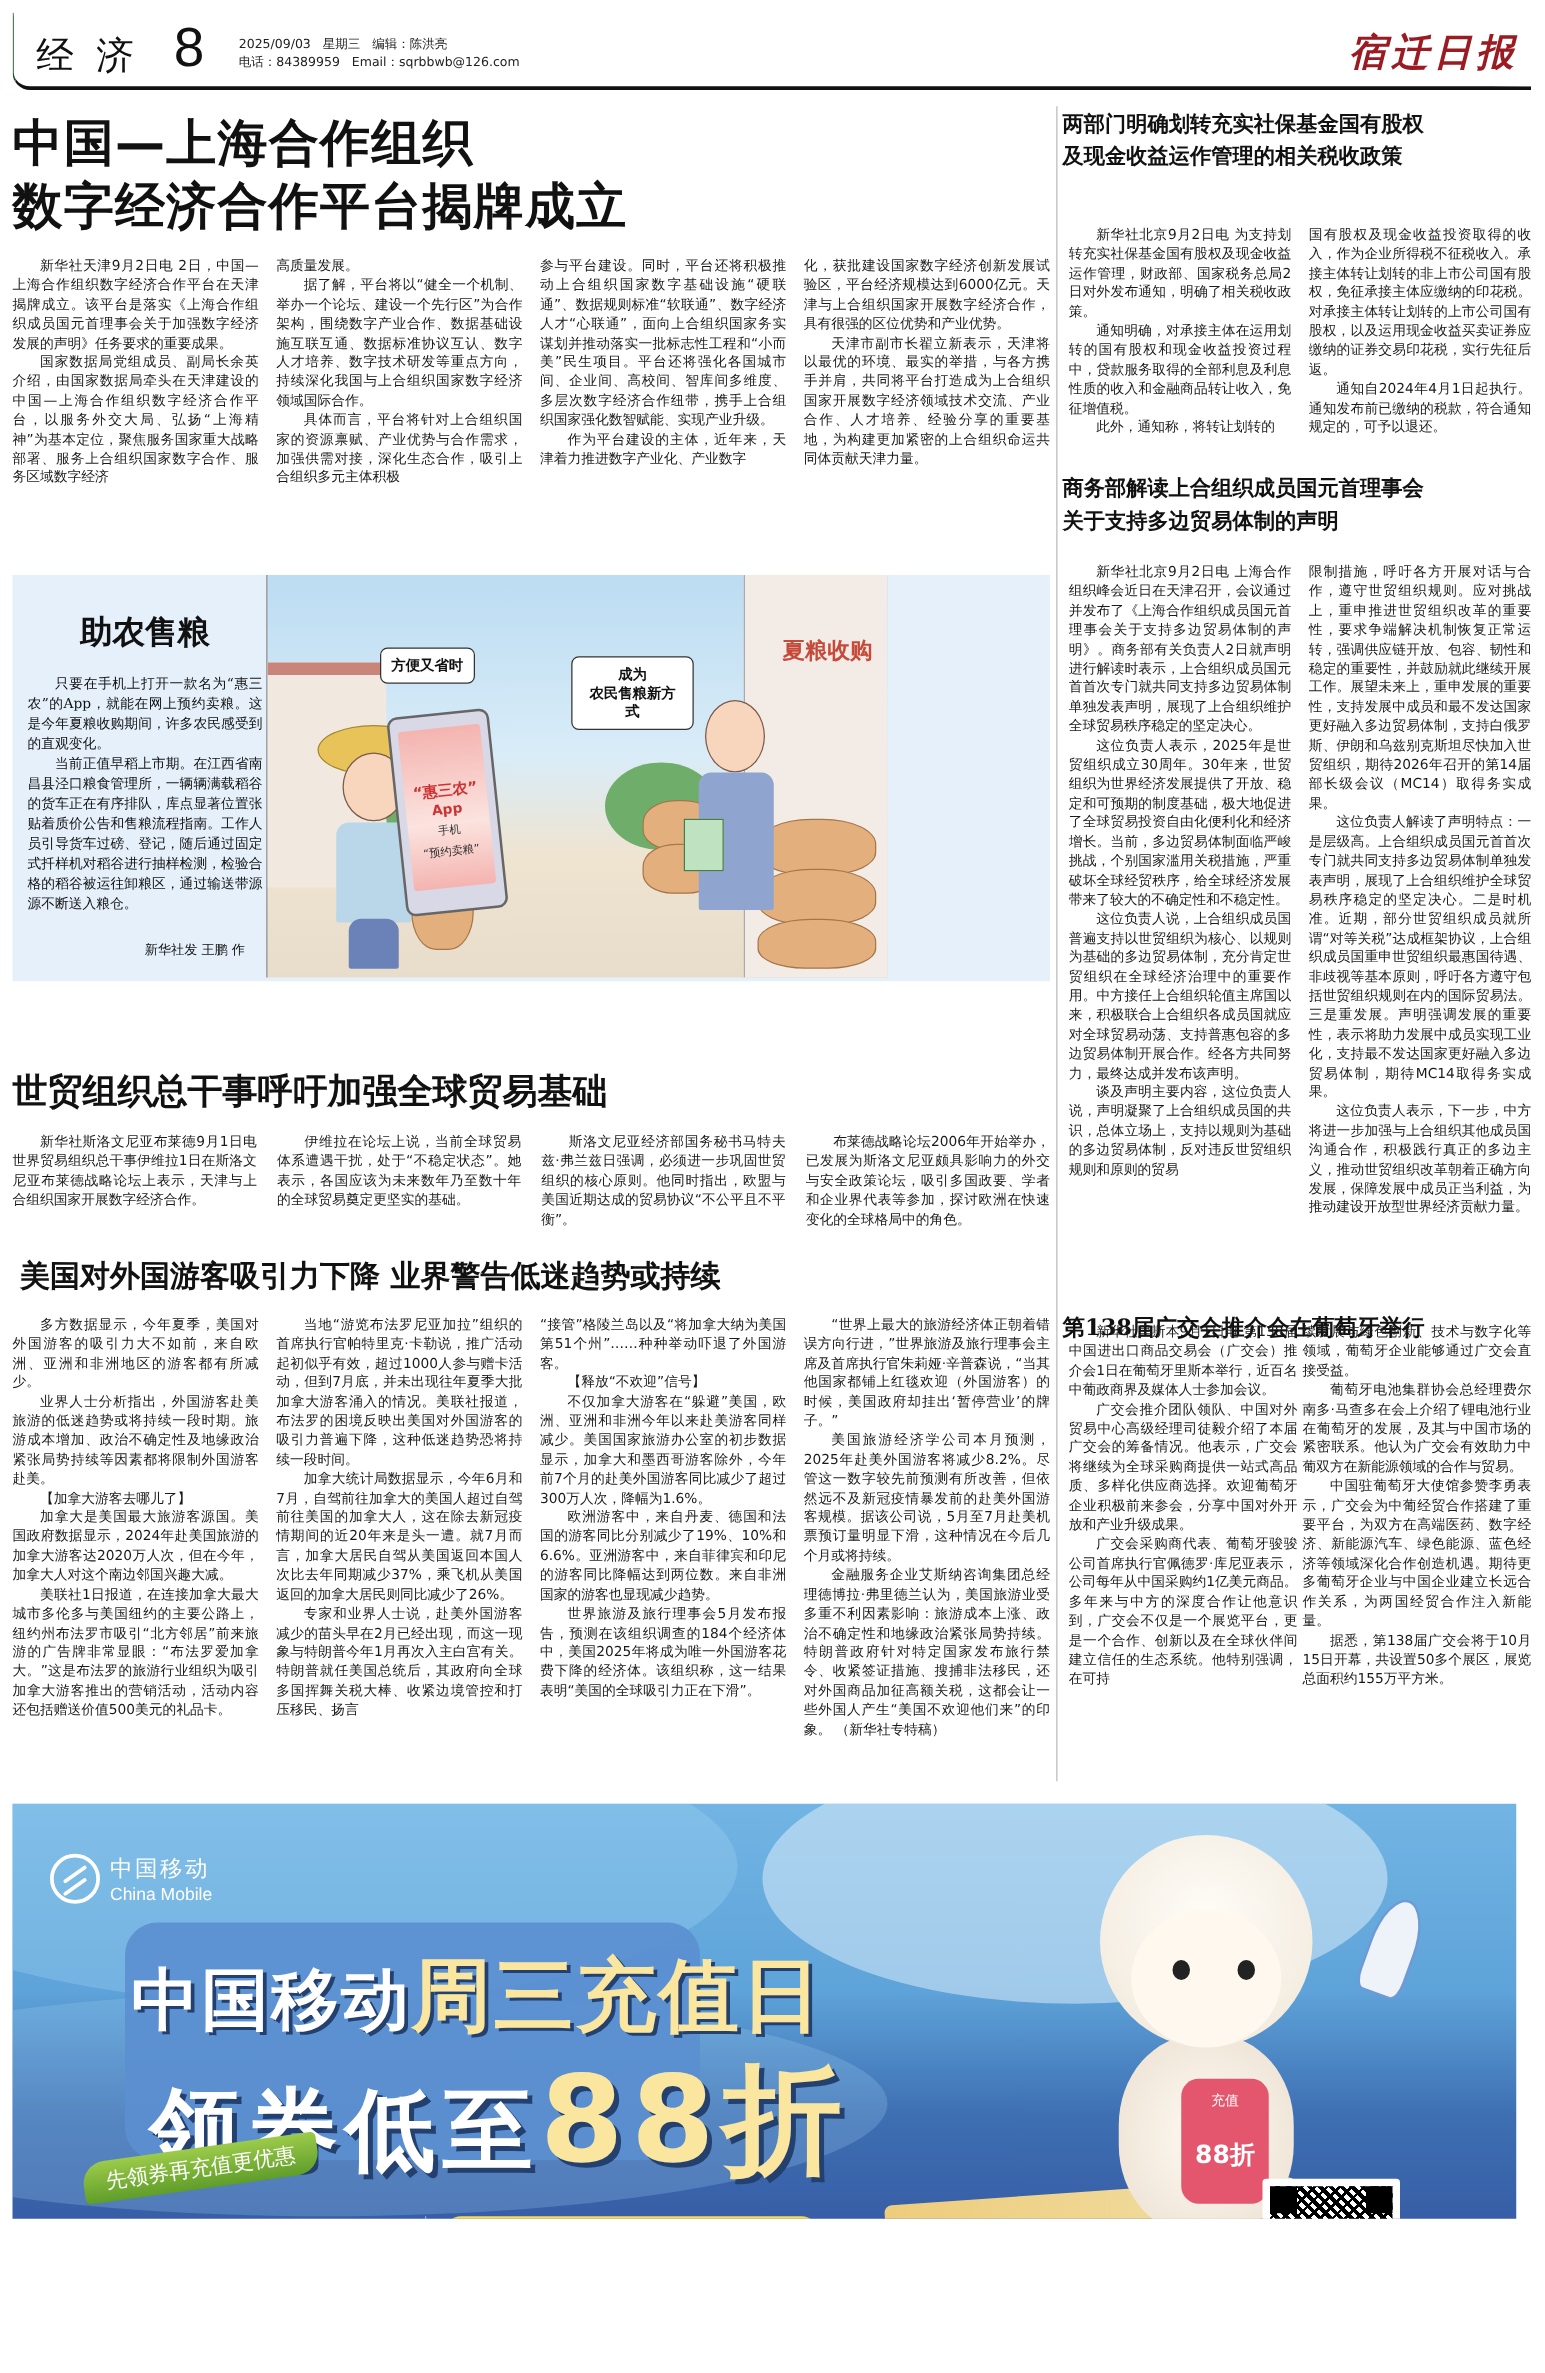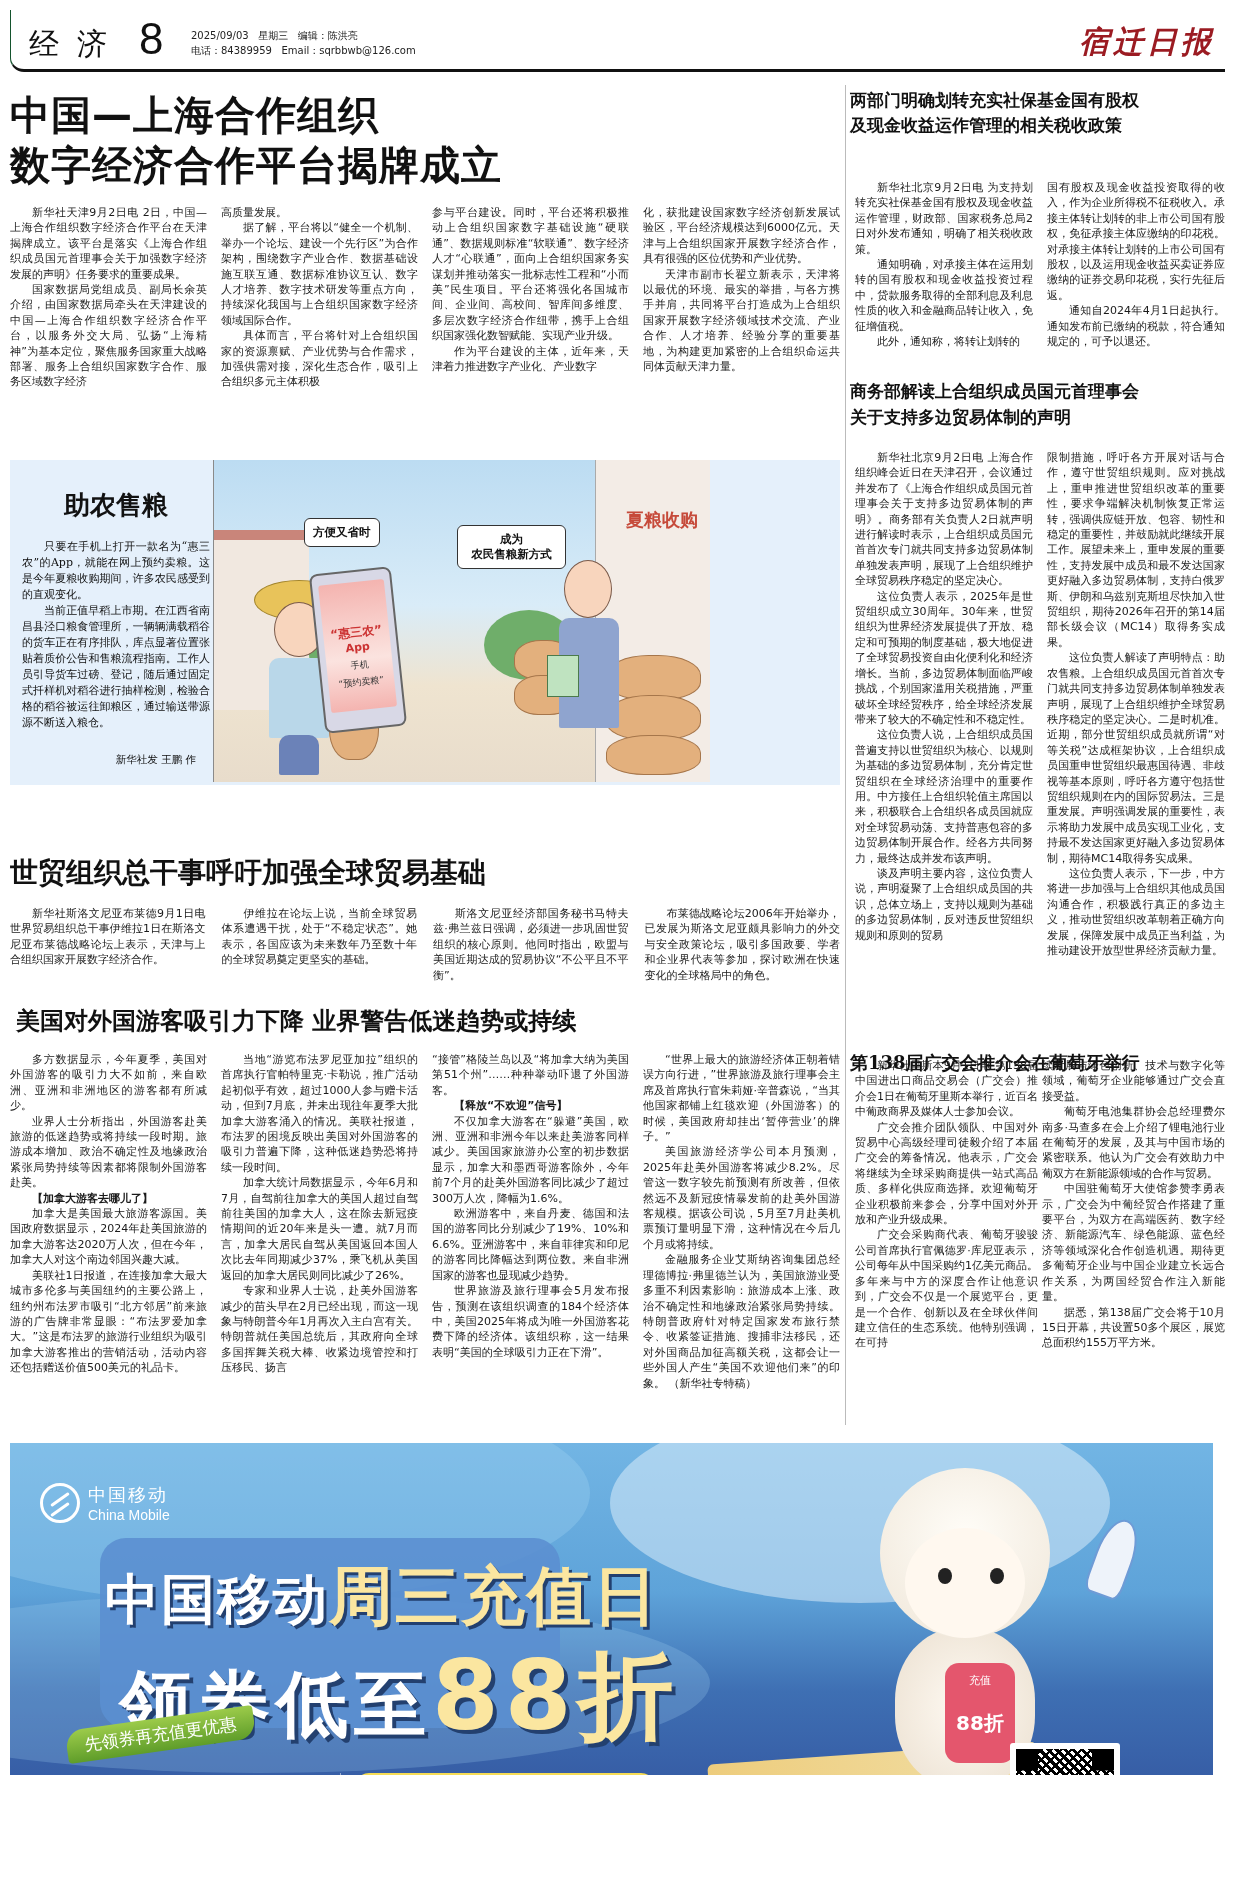--- a/index.html
+++ b/index.html
@@ -48,21 +48,21 @@
   .hat { position: absolute; border-radius: 50%; background: #e8c35a; border: 1px solid #a4862d; }
   .body-shape { position: absolute; border-radius: 10px 10px 2px 2px; }
 
   
   #wto-title { left: 10px; top: 855px; width: 830px; font-size: 28px; line-height: 36px; }
   #wto-cols { left: 10px; top: 906px; width: 830px; grid-template-columns: repeat(4, 1fr); column-gap: 16px; }
 
   
   #us-title { left: 10px; top: 1005px; width: 830px; font-size: 24px; line-height: 32px; text-align: left; padding-left: 6px; }
   #us-cols { left: 10px; top: 1052px; width: 830px; grid-template-columns: repeat(4, 1fr); column-gap: 14px; }
-  .bracket-head { text-indent: 2em; font-weight: bold; }
+  .bracket-head { text-indent: 2em; font-weight: normal; }
 
   
   #tax-title { left: 850px; top: 88px; width: 380px; font-size: 17px; line-height: 25px; }
   #tax-cols { left: 855px; top: 180px; width: 370px; grid-template-columns: repeat(2, 1fr); column-gap: 14px; }
   #mofcom-title { left: 850px; top: 378px; width: 380px; font-size: 17px; line-height: 26px; }
   #mofcom-cols { left: 855px; top: 450px; width: 370px; grid-template-columns: repeat(2, 1fr); column-gap: 14px; }
   #canton-title { left: 850px; top: 1050px; width: 380px; font-size: 18px; line-height: 26px; }
   #canton-cols { left: 855px; top: 1058px; width: 370px; grid-template-columns: repeat(2, 1fr); column-gap: 4px; }
   .rule-v { position: absolute; width: 1px; background: #bbb; }
 
@@ -168,21 +168,21 @@
     <div class="bush" style="left:270px;top:150px;width:90px;height:70px;"></div>
     <div class="sack" style="left:300px;top:180px;width:60px;height:40px;"></div>
     <div class="sack" style="left:300px;top:215px;width:60px;height:40px;"></div>
     <div class="building">
       <span class="bldg-sign">夏粮收购</span>
       <div class="sack" style="left:10px;top:195px;width:95px;height:45px;"></div>
       <div class="sack" style="left:10px;top:235px;width:95px;height:45px;"></div>
       <div class="sack" style="left:10px;top:275px;width:95px;height:40px;"></div>
     </div>
     <div class="bubble" style="left:90px;top:58px;">方便又省时</div>
-    <div class="bubble" style="left:243px;top:65px;width:109px;">
+    <div class="bubble" style="left:243px;top:65px;width:98px;">
       <div>成为</div>
       <div>农民售粮新方式</div>
     </div>
 
     <div class="person" style="left:40px;top:120px;">
       <div class="hat" style="left:0;top:0;width:90px;height:40px;"></div>
       <div class="head" style="left:20px;top:22px;width:50px;height:55px;"></div>
       <div class="body-shape" style="left:15px;top:78px;width:60px;height:80px;background:#b9d7e9;"></div>
       <div class="body-shape" style="left:25px;top:155px;width:40px;height:40px;background:#6b82b8;"></div>
     </div>
@@ -273,21 +273,21 @@
 </div>
 <div id="mofcom-cols" class="cols">
   <div class="col">
     <p>新华社北京9月2日电 上海合作组织峰会近日在天津召开，会议通过并发布了《上海合作组织成员国元首理事会关于支持多边贸易体制的声明》。商务部有关负责人2日就声明进行解读时表示，上合组织成员国元首首次专门就共同支持多边贸易体制单独发表声明，展现了上合组织维护全球贸易秩序稳定的坚定决心。</p>
     <p>这位负责人表示，2025年是世贸组织成立30周年。30年来，世贸组织为世界经济发展提供了开放、稳定和可预期的制度基础，极大地促进了全球贸易投资自由化便利化和经济增长。当前，多边贸易体制面临严峻挑战，个别国家滥用关税措施，严重破坏全球经贸秩序，给全球经济发展带来了较大的不确定性和不稳定性。</p>
     <p>这位负责人说，上合组织成员国普遍支持以世贸组织为核心、以规则为基础的多边贸易体制，充分肯定世贸组织在全球经济治理中的重要作用。中方接任上合组织轮值主席国以来，积极联合上合组织各成员国就应对全球贸易动荡、支持普惠包容的多边贸易体制开展合作。经各方共同努力，最终达成并发布该声明。</p>
     <p>谈及声明主要内容，这位负责人说，声明凝聚了上合组织成员国的共识，总体立场上，支持以规则为基础的多边贸易体制，反对违反世贸组织规则和原则的贸易</p>
   </div>
   <div class="col">
     <p class="noindent">限制措施，呼吁各方开展对话与合作，遵守世贸组织规则。应对挑战上，重申推进世贸组织改革的重要性，要求争端解决机制恢复正常运转，强调供应链开放、包容、韧性和稳定的重要性，并鼓励就此继续开展工作。展望未来上，重申发展的重要性，支持发展中成员和最不发达国家更好融入多边贸易体制，支持白俄罗斯、伊朗和乌兹别克斯坦尽快加入世贸组织，期待2026年召开的第14届部长级会议（MC14）取得务实成果。</p>
-    <p>这位负责人解读了声明特点：助农售粮。上合组织成员国元首首次专门就共同支持多边贸易体制单独发表声明，展现了上合组织维护全球贸易秩序稳定的坚定决心。二是时机准。近期，部分世贸组织成员就所谓“对等关税”达成框架协议，上合组织成员国重申世贸组织最惠国待遇、非歧视等基本原则，呼吁各方遵守包括世贸组织规则在内的国际贸易法。三是重发展。声明强调发展的重要性，表示将助力发展中成员实现工业化，支持最不发达国家更好融入多边贸易体制，期待MC14取得务实成果。</p>
+    <p>这位负责人解读了声明特点：一是层级高。上合组织成员国元首首次专门就共同支持多边贸易体制单独发表声明，展现了上合组织维护全球贸易秩序稳定的坚定决心。二是时机准。近期，部分世贸组织成员就所谓“对等关税”达成框架协议，上合组织成员国重申世贸组织最惠国待遇、非歧视等基本原则，呼吁各方遵守包括世贸组织规则在内的国际贸易法。三是重发展。声明强调发展的重要性，表示将助力发展中成员实现工业化，支持最不发达国家更好融入多边贸易体制，期待MC14取得务实成果。</p>
     <p>这位负责人表示，下一步，中方将进一步加强与上合组织其他成员国沟通合作，积极践行真正的多边主义，推动世贸组织改革朝着正确方向发展，保障发展中成员正当利益，为推动建设开放型世界经济贡献力量。</p>
   </div>
 </div>
 
 <div id="canton-title" class="headline">第138届广交会推介会在葡萄牙举行</div>
 <div id="canton-cols" class="cols">
   <div class="col">
     <p>新华社里斯本9月1日电 第138届中国进出口商品交易会（广交会）推介会1日在葡萄牙里斯本举行，近百名中葡政商界及媒体人士参加会议。</p>
     <p>广交会推介团队领队、中国对外贸易中心高级经理司徒毅介绍了本届广交会的筹备情况。他表示，广交会将继续为全球采购商提供一站式高品质、多样化供应商选择。欢迎葡萄牙企业积极前来参会，分享中国对外开放和产业升级成果。</p>
     <p>广交会采购商代表、葡萄牙骏骏公司首席执行官佩德罗·库尼亚表示，公司每年从中国采购约1亿美元商品。多年来与中方的深度合作让他意识到，广交会不仅是一个展览平台，更是一个合作、创新以及在全球伙伴间建立信任的生态系统。他特别强调，在可持</p>

